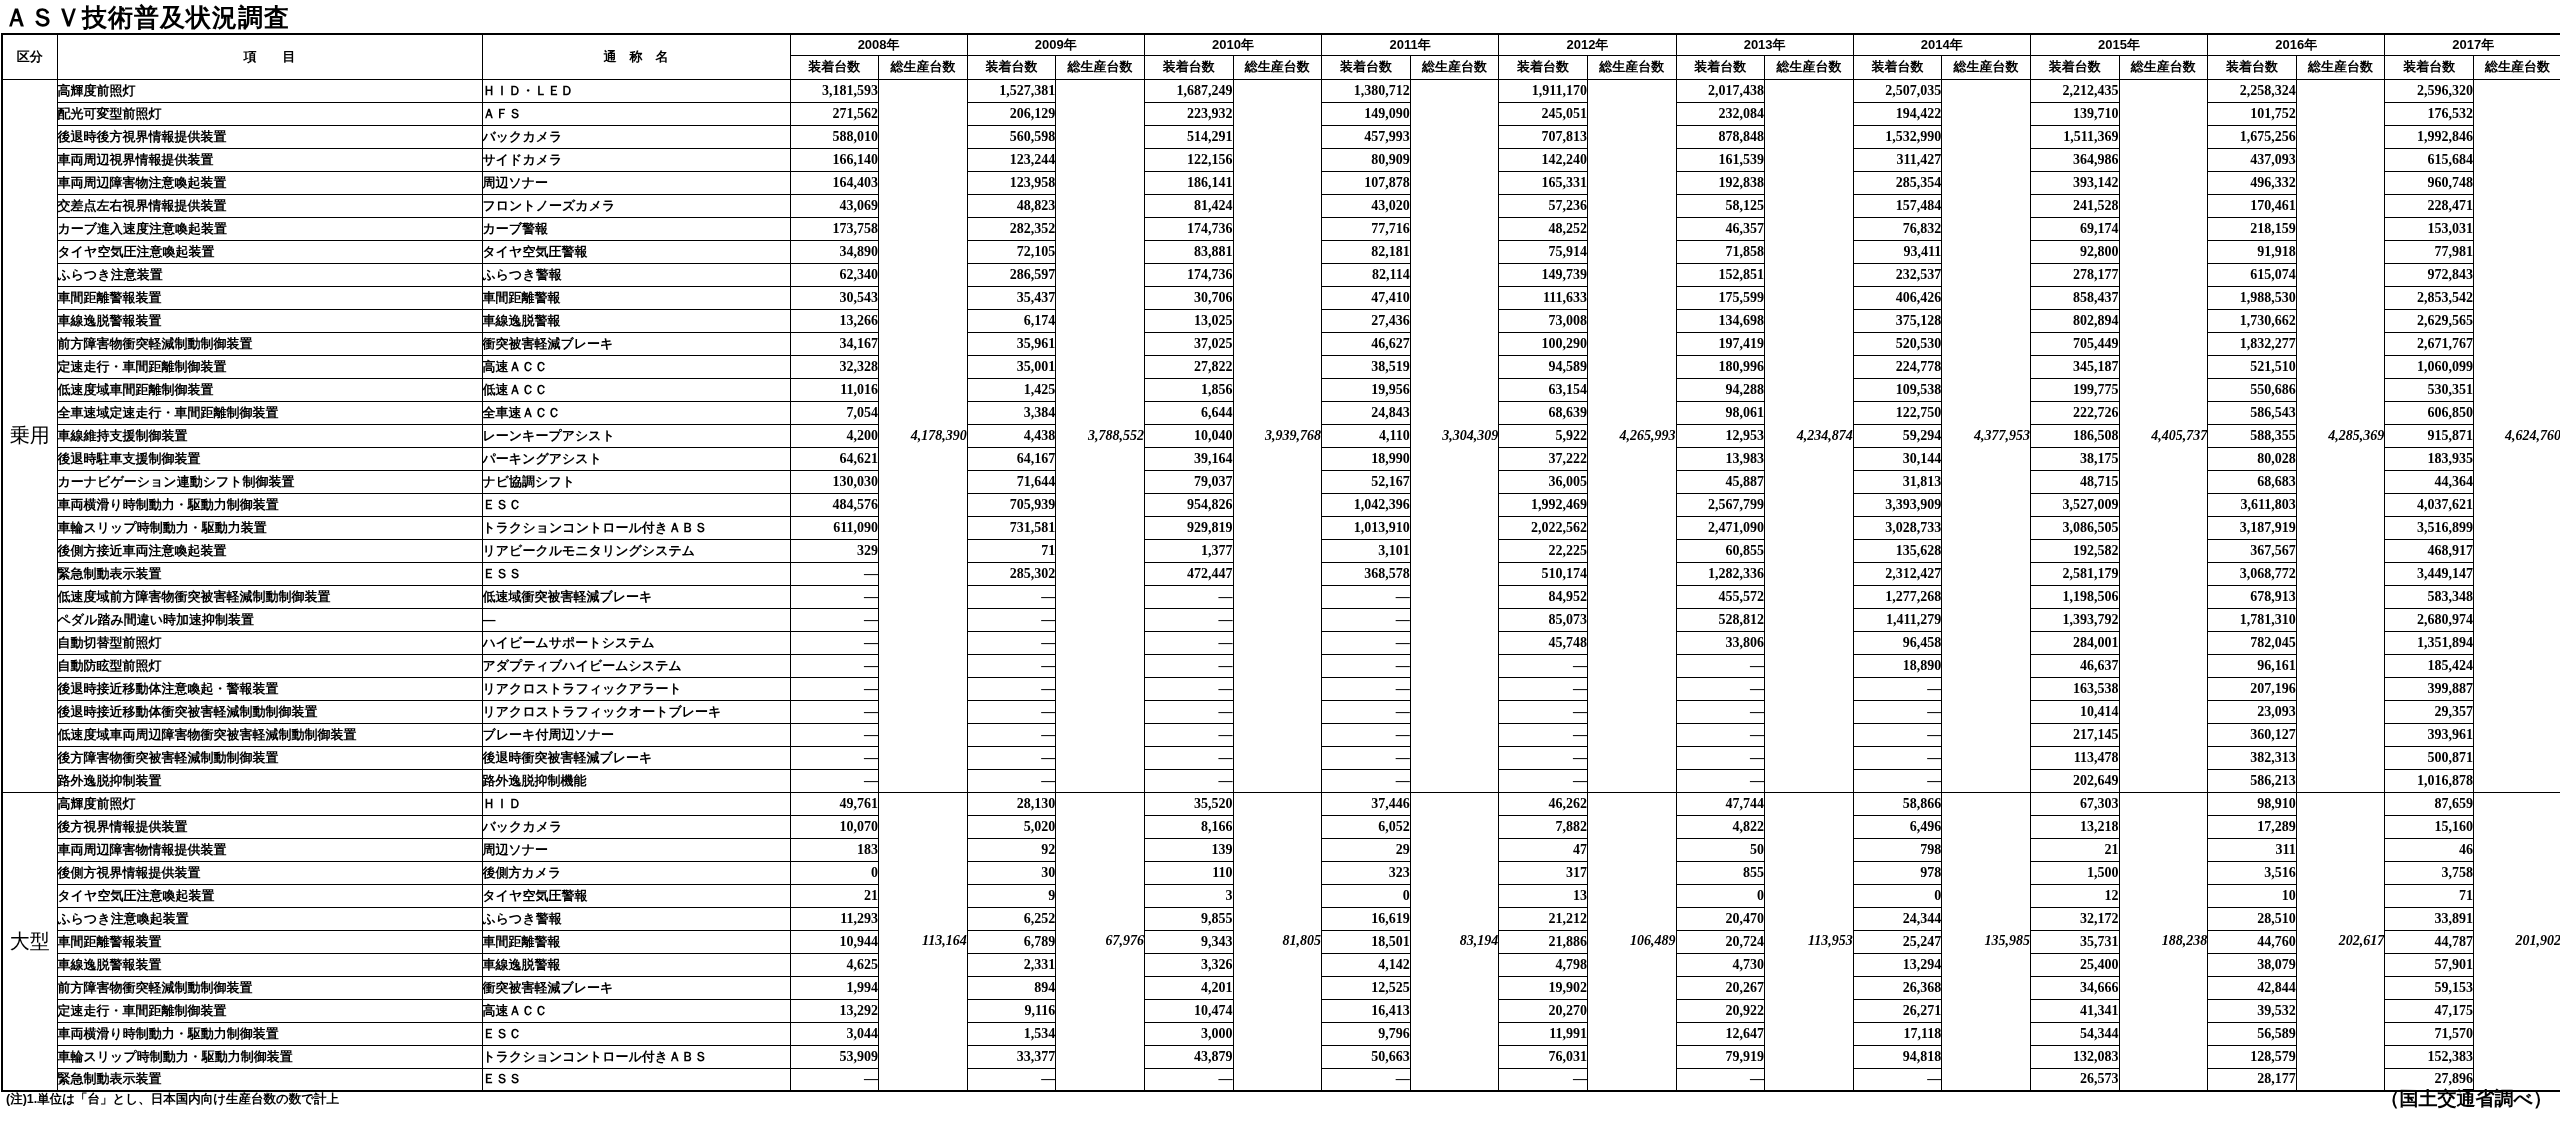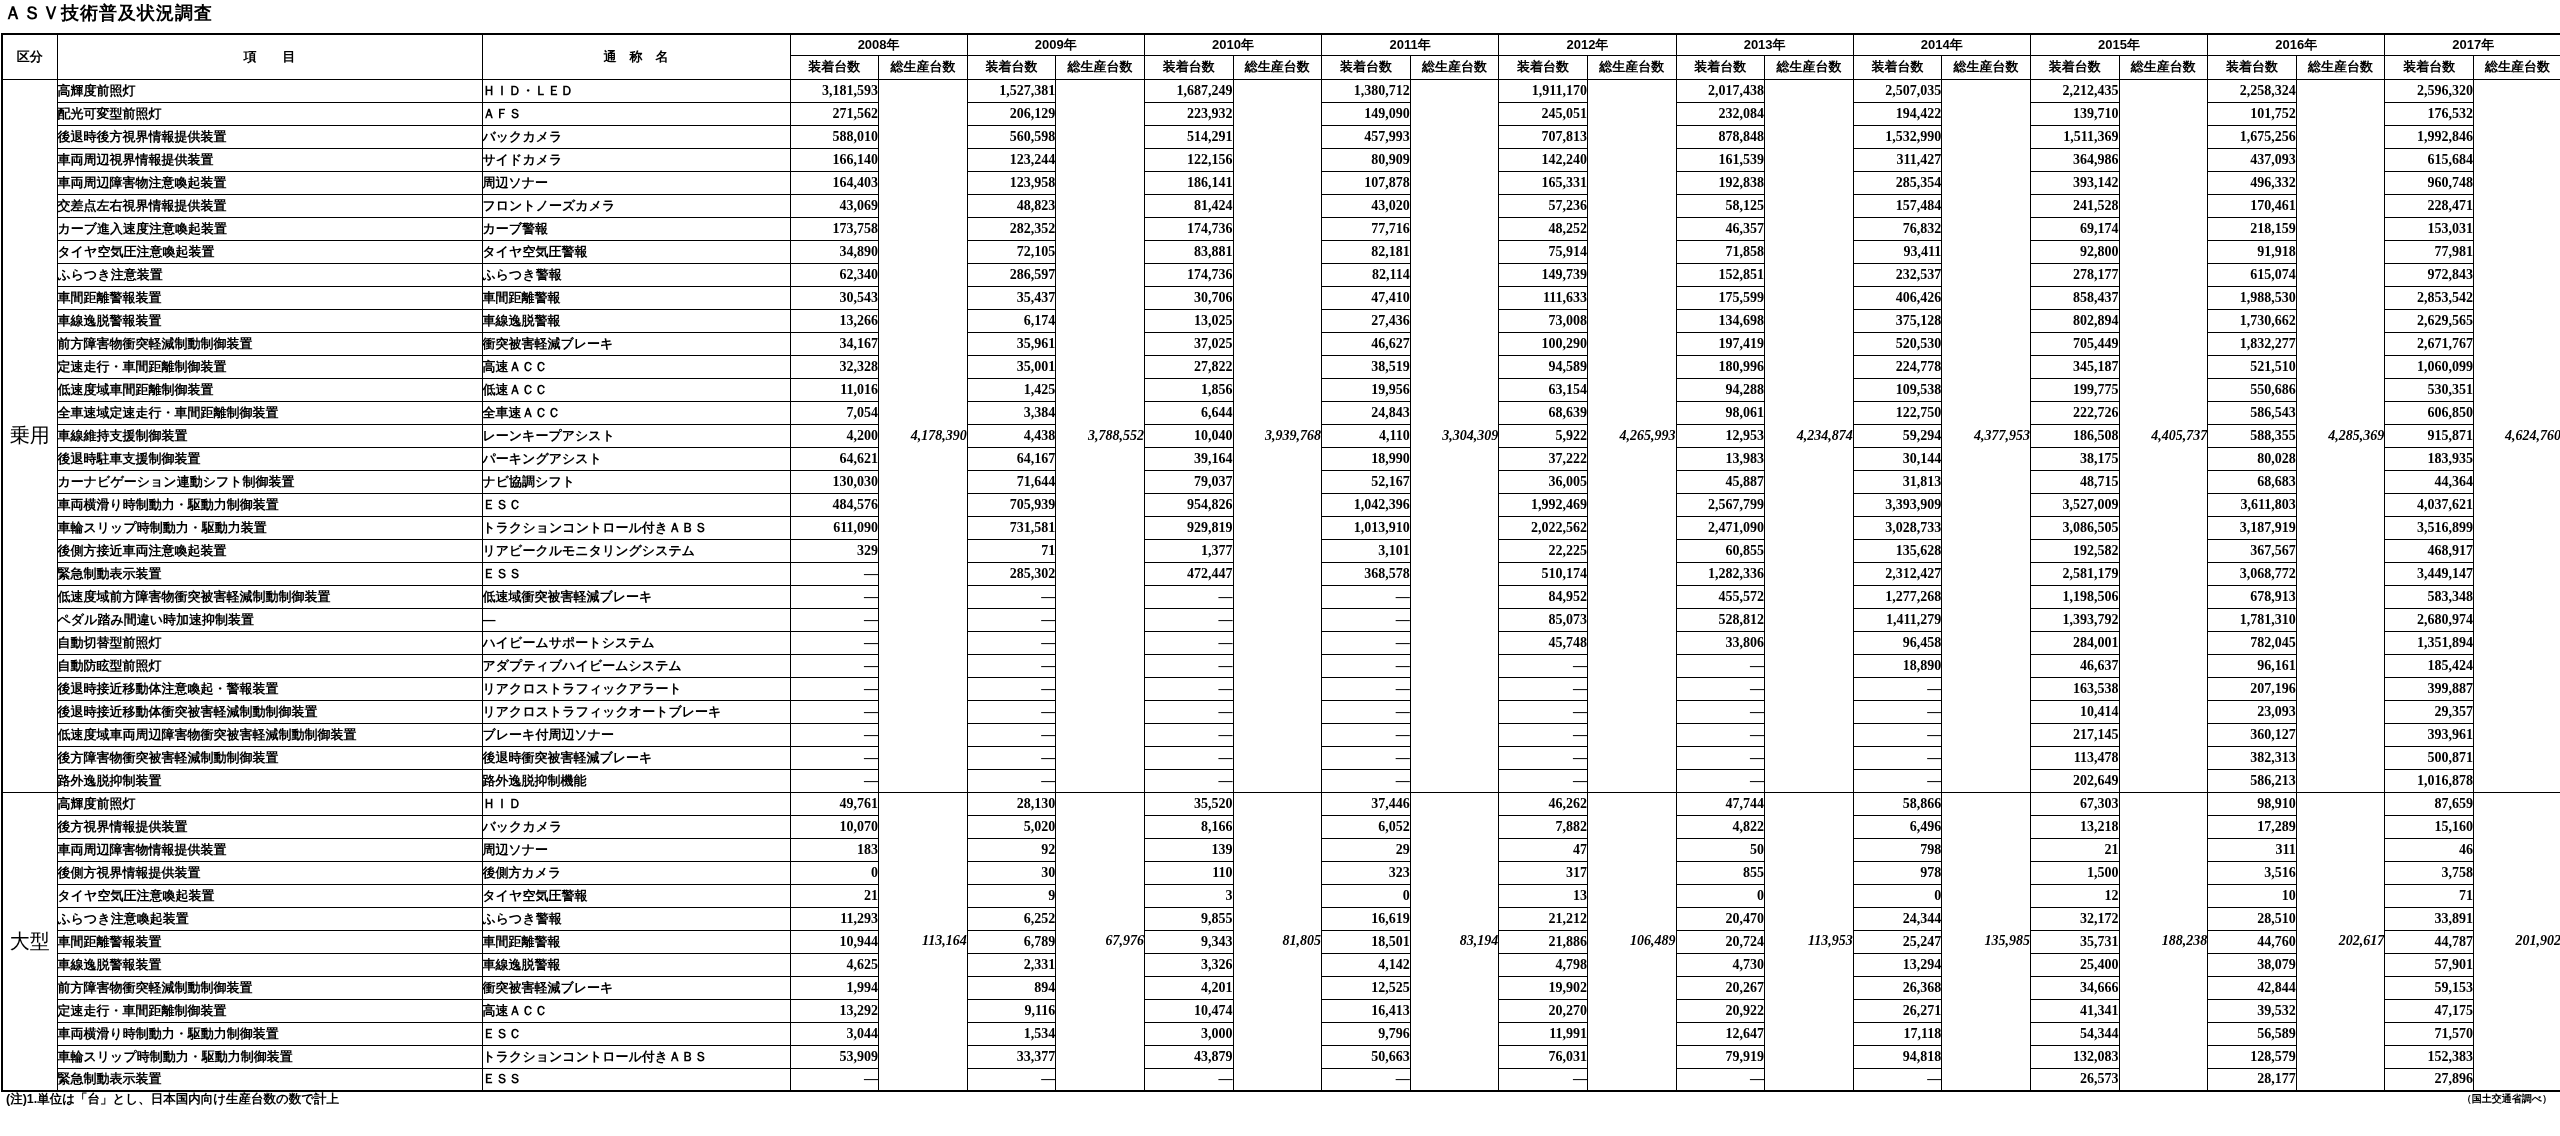--- a/index.html
+++ b/index.html
@@ -1,21 +1,21 @@
 <!DOCTYPE html>
 <html><head>
 <meta charset="utf-8">
 <style>
   html,body{margin:0;padding:0;}
   body{
     width:2560px;height:1136px;background:#ffffff;color:#000;
     font-family:"Liberation Sans",sans-serif;position:relative;overflow:hidden;
   }
   .title{
-    position:absolute;top:1px;left:4px;font-size:18px;font-weight:bold;
+    position:absolute;top:1px;left:4px;font-size:25px;font-weight:bold;
     letter-spacing:1px;white-space:nowrap;
   }
   table.asv{
     position:absolute;top:33px;left:1px;width:2558px;
     border-collapse:collapse;table-layout:fixed;border:2px solid #000;
   }
   table.asv th,table.asv td{
     border:1px solid #000;padding:0;overflow:hidden;white-space:nowrap;
   }
   thead tr.yr-row{height:21px;}
@@ -33,21 +33,21 @@
   td.kubun{
     text-align:center;vertical-align:middle;font-size:20px;font-weight:normal;
   }
   .footer{
     position:absolute;top:1092px;left:6px;width:2548px;
     font-size:12.5px;font-weight:bold;line-height:14px;
   }
   .footer .note-line{white-space:nowrap;}
   .footer .note-line.indent{padding-left:27px;}
   .credit{
-    position:absolute;top:0px;right:2px;font-size:10px;font-weight:bold;
+    position:absolute;top:0px;right:2px;font-size:19px;font-weight:bold;
   }
 </style>
 </head>
 <body>
 
 <div class="title">ＡＳＶ技術普及状況調査</div>
 
 <table class="asv">
   <colgroup>
       <col style="width: 55px;">

